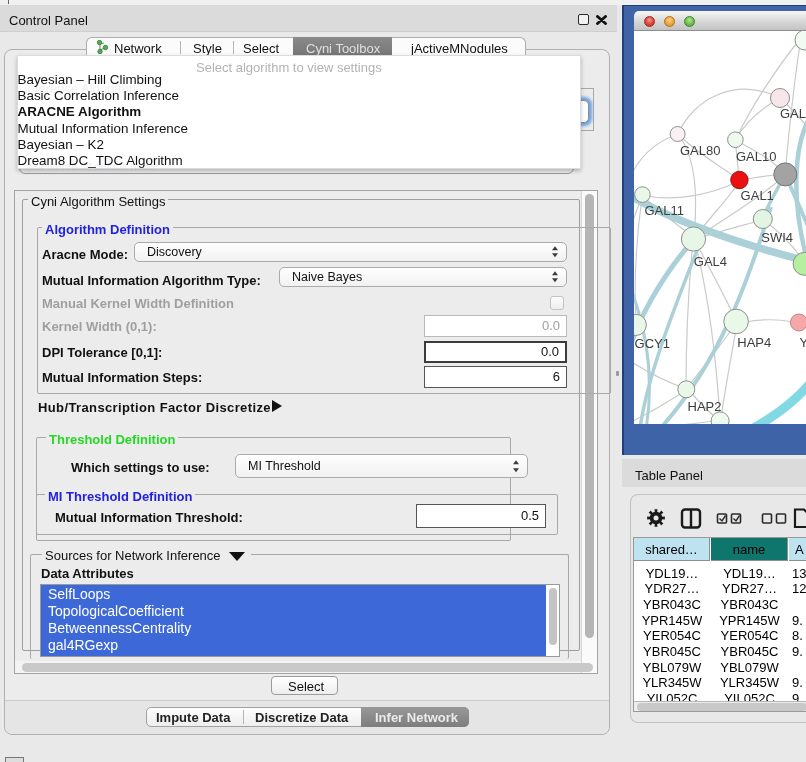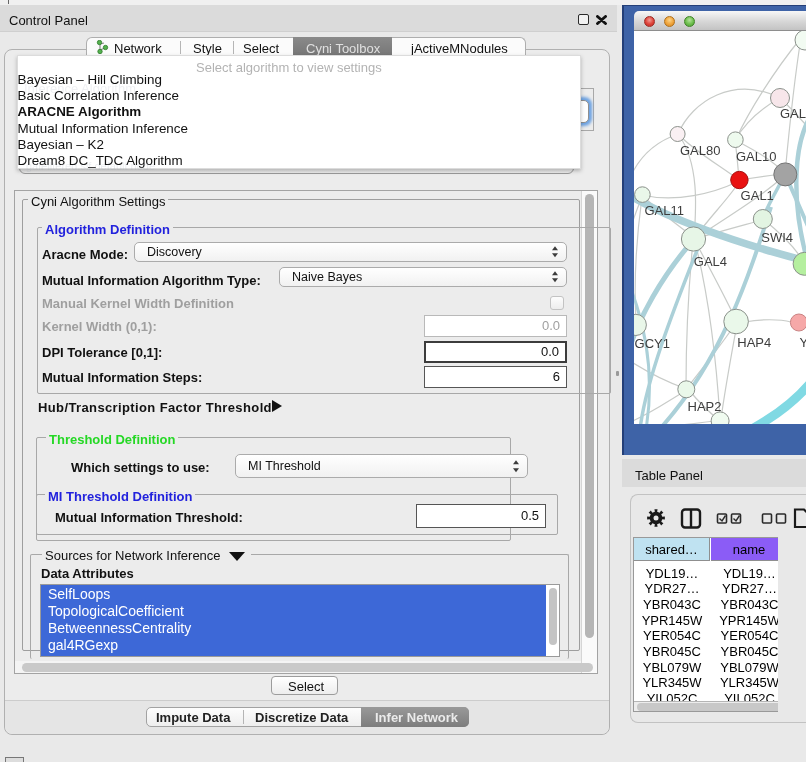--- a/index.html
+++ b/index.html
@@ -83,21 +83,21 @@
   </div>
 <div class="a lbl b g" style="left:42px;top:296px">Manual Kernel Width Definition</div>
 <div class="a" style="left:550px;top:296px;width:14px;height:14px;border:1px solid #c3c3c3;border-radius:3px;background:linear-gradient(#fdfdfd,#ededed)"></div>
 <div class="a lbl b g" style="left:42px;top:319px">Kernel Width (0,1):</div>
 <div class="fld" style="left:424px;top:315px;width:143px;height:22px;border:1px solid #b9b9b9;color:#9f9f9f">0.0</div>
 <div class="a lbl b" style="left:42px;top:345px">DPI Tolerance [0,1]:</div>
 <div class="fld" style="left:424px;top:341px;width:143px;height:22px;border:2px solid #3c3c3c;line-height:18px;color:#111">0.0</div>
 <div class="a lbl b" style="left:42px;top:370px">Mutual Information Steps:</div>
 <div class="fld" style="left:424px;top:366px;width:143px;height:22px;border:1px solid #565656;color:#111">6</div>
 
-<div class="a lbl b" style="left:38px;top:400px;letter-spacing:0.38px">Hub/Transcription Factor Threshold</div>
+<div class="a lbl b" style="left:38px;top:400px;letter-spacing:0.38px">Hub/Transcription Factor Discretize</div>
 <div class="a" style="left:272px;top:400px;width:0;height:0;border-top:6.5px solid transparent;border-bottom:6.5px solid transparent;border-left:10.5px solid #111"></div>
 
 <div class="a gbox" style="left:36px;top:437px;width:475px;height:104px">
   <span class="gtitle b" style="left:9px;color:#25d825">Threshold Definition</span>
 </div>
 <div class="a lbl b" style="left:71px;top:460px">Which settings to use:</div>
 <div class="combo" style="left:235px;top:454px;width:293px;height:24px">
     <span class="ct">MI Threshold</span>
     <span class="spin">
       <i class="up"></i>
@@ -249,23 +249,23 @@
 </g>
 
 <g fill="none" stroke="#2a2a2a" stroke-width="1.6">
 <rect x="116.5" y="6" width="9" height="9" rx="1"></rect>
 <rect x="130.5" y="6" width="9" height="9" rx="1"></rect>
 </g>
 
 <path d="M149 1.5 h9 l5 5 v12.5 h-14 z" fill="none" stroke="#1a1a1a" stroke-width="2.2"></path>
 </svg>
 
-<div class="a" style="left:633px;top:537px;width:145px;height:175px;background:#fff;border:1px solid #999;border-right:none;overflow:hidden">
+<div class="a" style="left:633px;top:537px;width:173px;height:175px;background:#fff;border:1px solid #999;border-right:none;overflow:hidden">
   <div style="position:absolute;left:0;top:0;width:76px;height:23px;background:#bfe2f1;border-right:1px solid #8f8f8f;border-bottom:1px solid #8f8f8f;font-size:13px;text-align:center;line-height:23px">shared…</div>
-  <div style="position:absolute;left:77px;top:0;width:77px;height:23px;background:#8b5cf6;border-right:1px solid #8f8f8f;border-bottom:1px solid #8f8f8f;font-size:13px;text-align:center;line-height:23px">name</div>
+  <div style="position:absolute;left:77px;top:0;width:77px;height:23px;background:#0f766e;border-right:1px solid #8f8f8f;border-bottom:1px solid #8f8f8f;font-size:13px;text-align:center;line-height:23px">name</div>
   <div style="position:absolute;left:155px;top:0;width:18px;height:23px;background:#bfe2f1;border-bottom:1px solid #8f8f8f;font-size:13px;line-height:23px;padding-left:6px">A</div>
   <div style="position:absolute;left:0;top:27.5px;width:76px;font-size:13px;line-height:15.7px;text-align:center;white-space:pre">YDL19…
 YDR27…
 YBR043C
 YPR145W
 YER054C
 YBR045C
 YBL079W
 YLR345W
 YIL052C</div>

